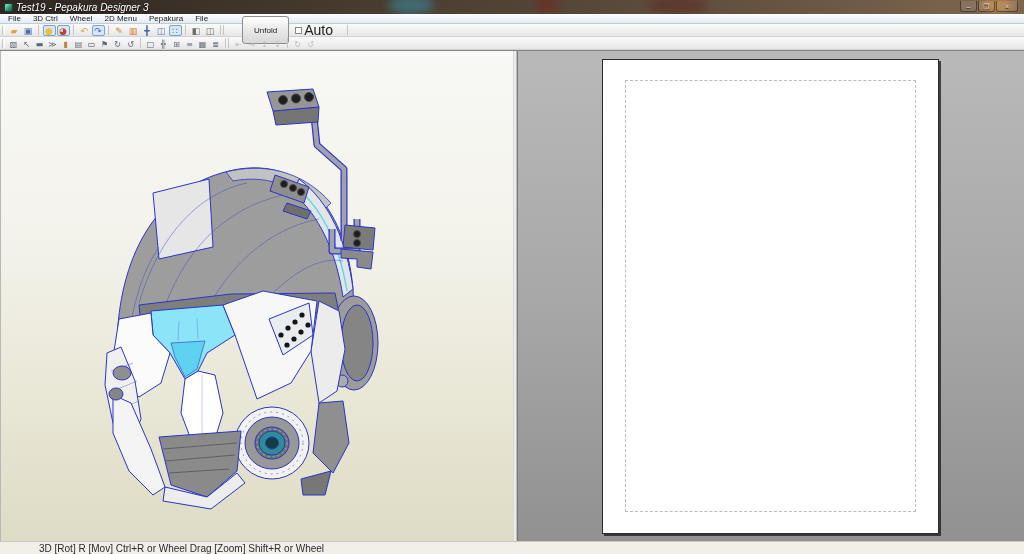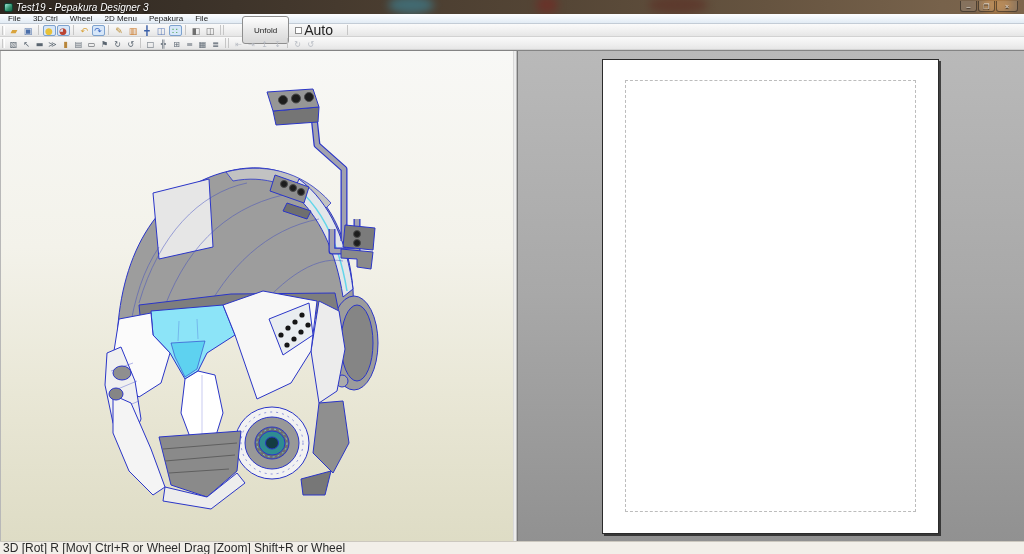--- a/index.html
+++ b/index.html
@@ -59,21 +59,21 @@
   .splitter { width:4px; height:100%; background:#ececec; border-left:1px solid #d8d8d8; border-right:1px solid #bdbdbd; cursor:col-resize; }
   .pane-2d { flex:1; height:100%; position:relative; overflow:hidden;
     background:linear-gradient(180deg,#b9b9b9 0%,#a8a8a8 50%,#919191 100%); border-left:1px solid #787878; }
   .page { position:absolute; left:84px; top:8px; width:337px; height:475px; background:#fff;
     border:1px solid #2b2b2b; box-shadow:2px 2px 0 rgba(25,25,25,.75); }
   .page-margin { position:absolute; left:22px; top:20px; right:22px; bottom:21px; border:1px dashed #bcbcbc; }
 
   
   .statusbar { position:absolute; left:0; bottom:0; width:1024px; height:13px;
     background:#f2efe9; border-top:1px solid #ccc8bf; display:flex; align-items:center; }
-  .status-text { font-size:12px; color:#2a2a2a; padding-left:3px; white-space:nowrap; }
+  .status-text { font-size:10px; color:#2a2a2a; padding-left:3px; white-space:nowrap;margin-left:36px; }
 </style>
 </head>
 <body>
 
 <div class="window">
 
   <div class="titlebar">
     <div class="blob teal"></div>
     <div class="blob red1"></div>
     <div class="blob red2"></div>

